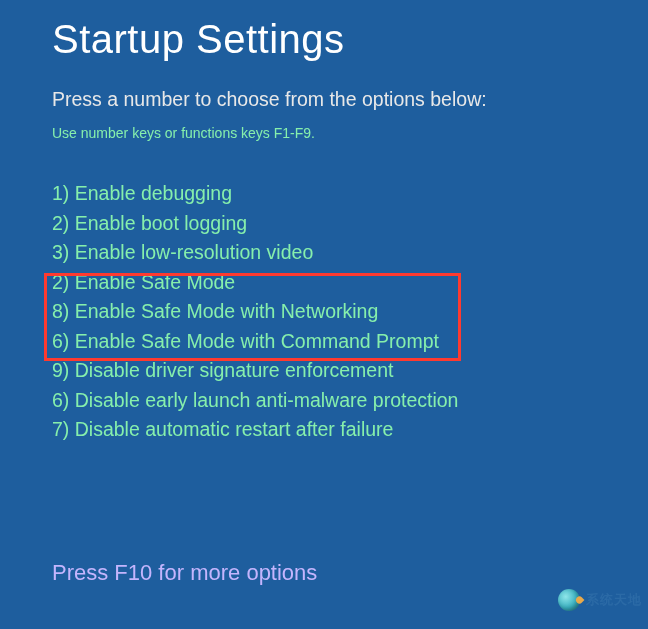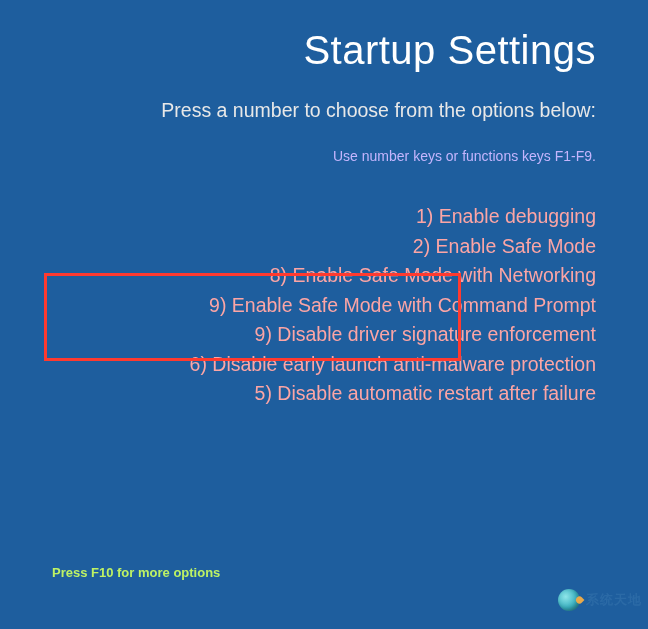--- a/index.html
+++ b/index.html
@@ -10,66 +10,65 @@
     body {
       width: 648px;
       height: 629px;
       background-color: #1e5e9e;
       font-family: "Segoe UI Light", "Segoe UI", Arial, sans-serif;
       color: #ffffff;
       overflow: hidden;
       position: relative;
     }
     .container {
-      padding: 28px 52px 0 52px;
-      text-align: right;
+      padding: 17px 52px 0 52px;
     }
     .title {
       font-size: 40px;
       font-weight: 300;
       margin-bottom: 26px;
       letter-spacing: 0.5px;
     }
     .subtitle {
       font-size: 19.5px;
       font-weight: 300;
-      margin-bottom: 26px;
+      margin-bottom: 14px;
       color: #e8e8e8;
     }
     .hint {
       font-size: 14px;
       font-weight: 300;
-      color: #c4b5fd;
+      color: #86efac;
       margin-bottom: 38px;
     }
     .options {
       font-size: 19.5px;
       font-weight: 300;
       line-height: 29.5px;
     }
     .option {
-      color: #fca5a5;
+      color: #86efac;
     }
     .highlight-box {
       position: absolute;
       border: 3px solid #ff3a2f;
       left: 44px;
       top: 273px;
       width: 417px;
       height: 88px;
       pointer-events: none;
     }
     .footer {
       position: absolute;
       left: 52px;
       top: 558px;
-      font-size: 13px;
-      font-weight: 700;
+      font-size: 22px;
+      font-weight: 400;
       line-height: 29px;
-      color: #bef264;
+      color: #c4b5fd;
     }
     .watermark {
       position: absolute;
       right: 6px;
       bottom: 18px;
       display: flex;
       align-items: center;
       gap: 6px;
     }
     .watermark-icon {
@@ -101,26 +100,28 @@
   </style>
 </head>
 <body>
 
 <div class="container">
   <h1 class="title">Startup Settings</h1>
   <div class="subtitle">Press a number to choose from the options below:</div>
   <div class="hint">Use number keys or functions keys F1-F9.</div>
   <div class="options">
     <div class="option">1) Enable debugging</div>
+    <div class="option">2) Enable boot logging</div>
+    <div class="option">3) Enable low-resolution video</div>
     <div class="option">2) Enable Safe Mode</div>
     <div class="option">8) Enable Safe Mode with Networking</div>
-    <div class="option">9) Enable Safe Mode with Command Prompt</div>
+    <div class="option">6) Enable Safe Mode with Command Prompt</div>
     <div class="option">9) Disable driver signature enforcement</div>
     <div class="option">6) Disable early launch anti-malware protection</div>
-    <div class="option">5) Disable automatic restart after failure</div>
+    <div class="option">7) Disable automatic restart after failure</div>
   </div>
 </div>
 
 <div class="highlight-box"></div>
 
 <div class="footer">
   <div>Press F10 for more options</div>
 </div>
 
 <div class="watermark">

